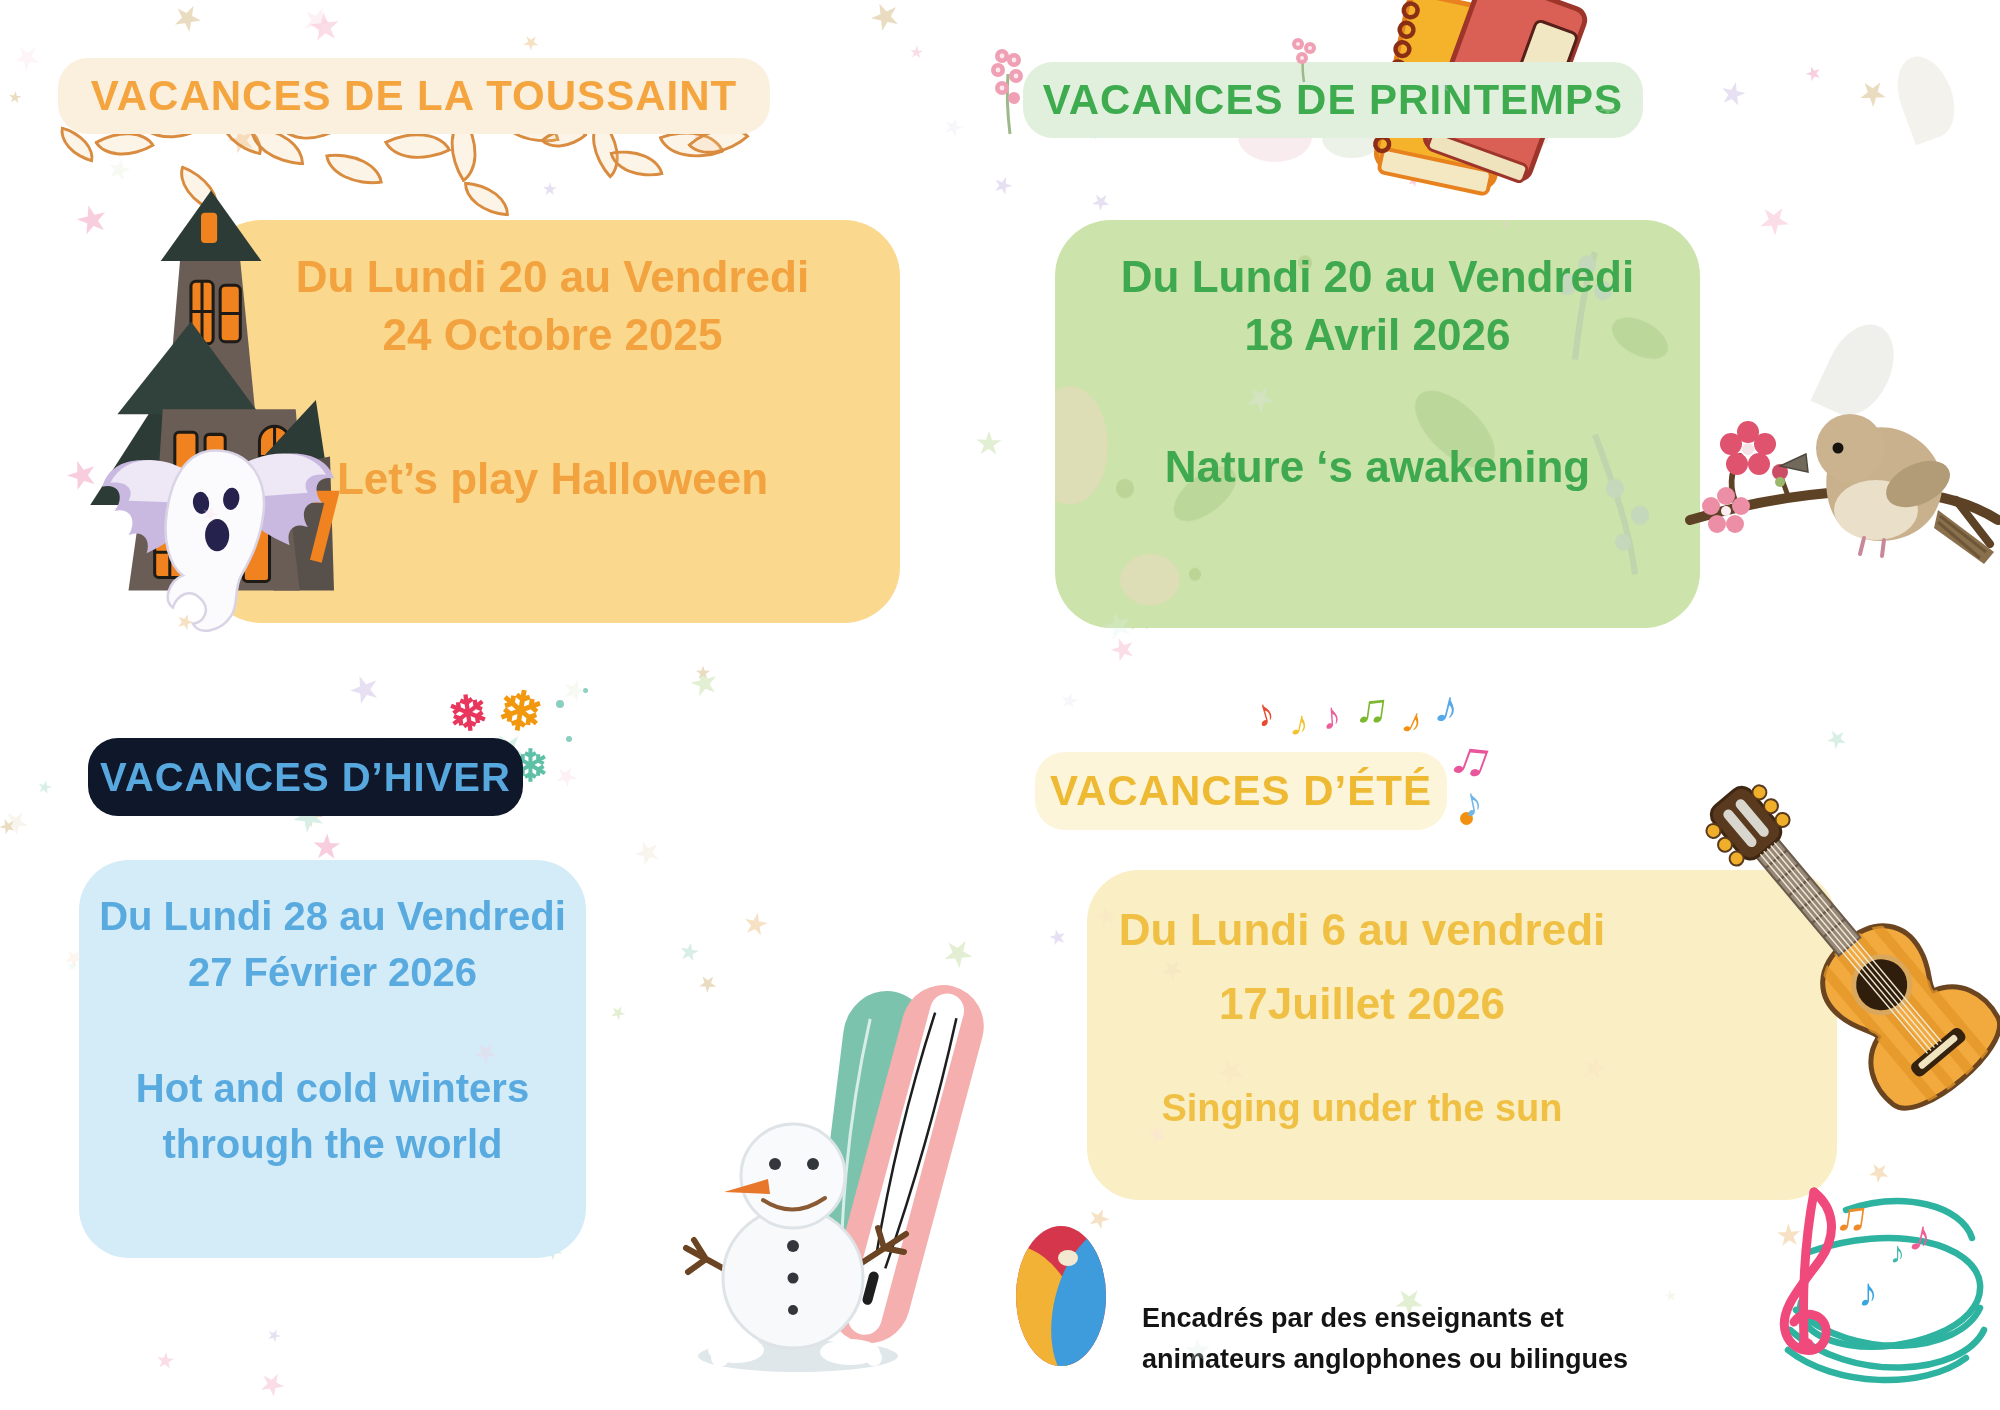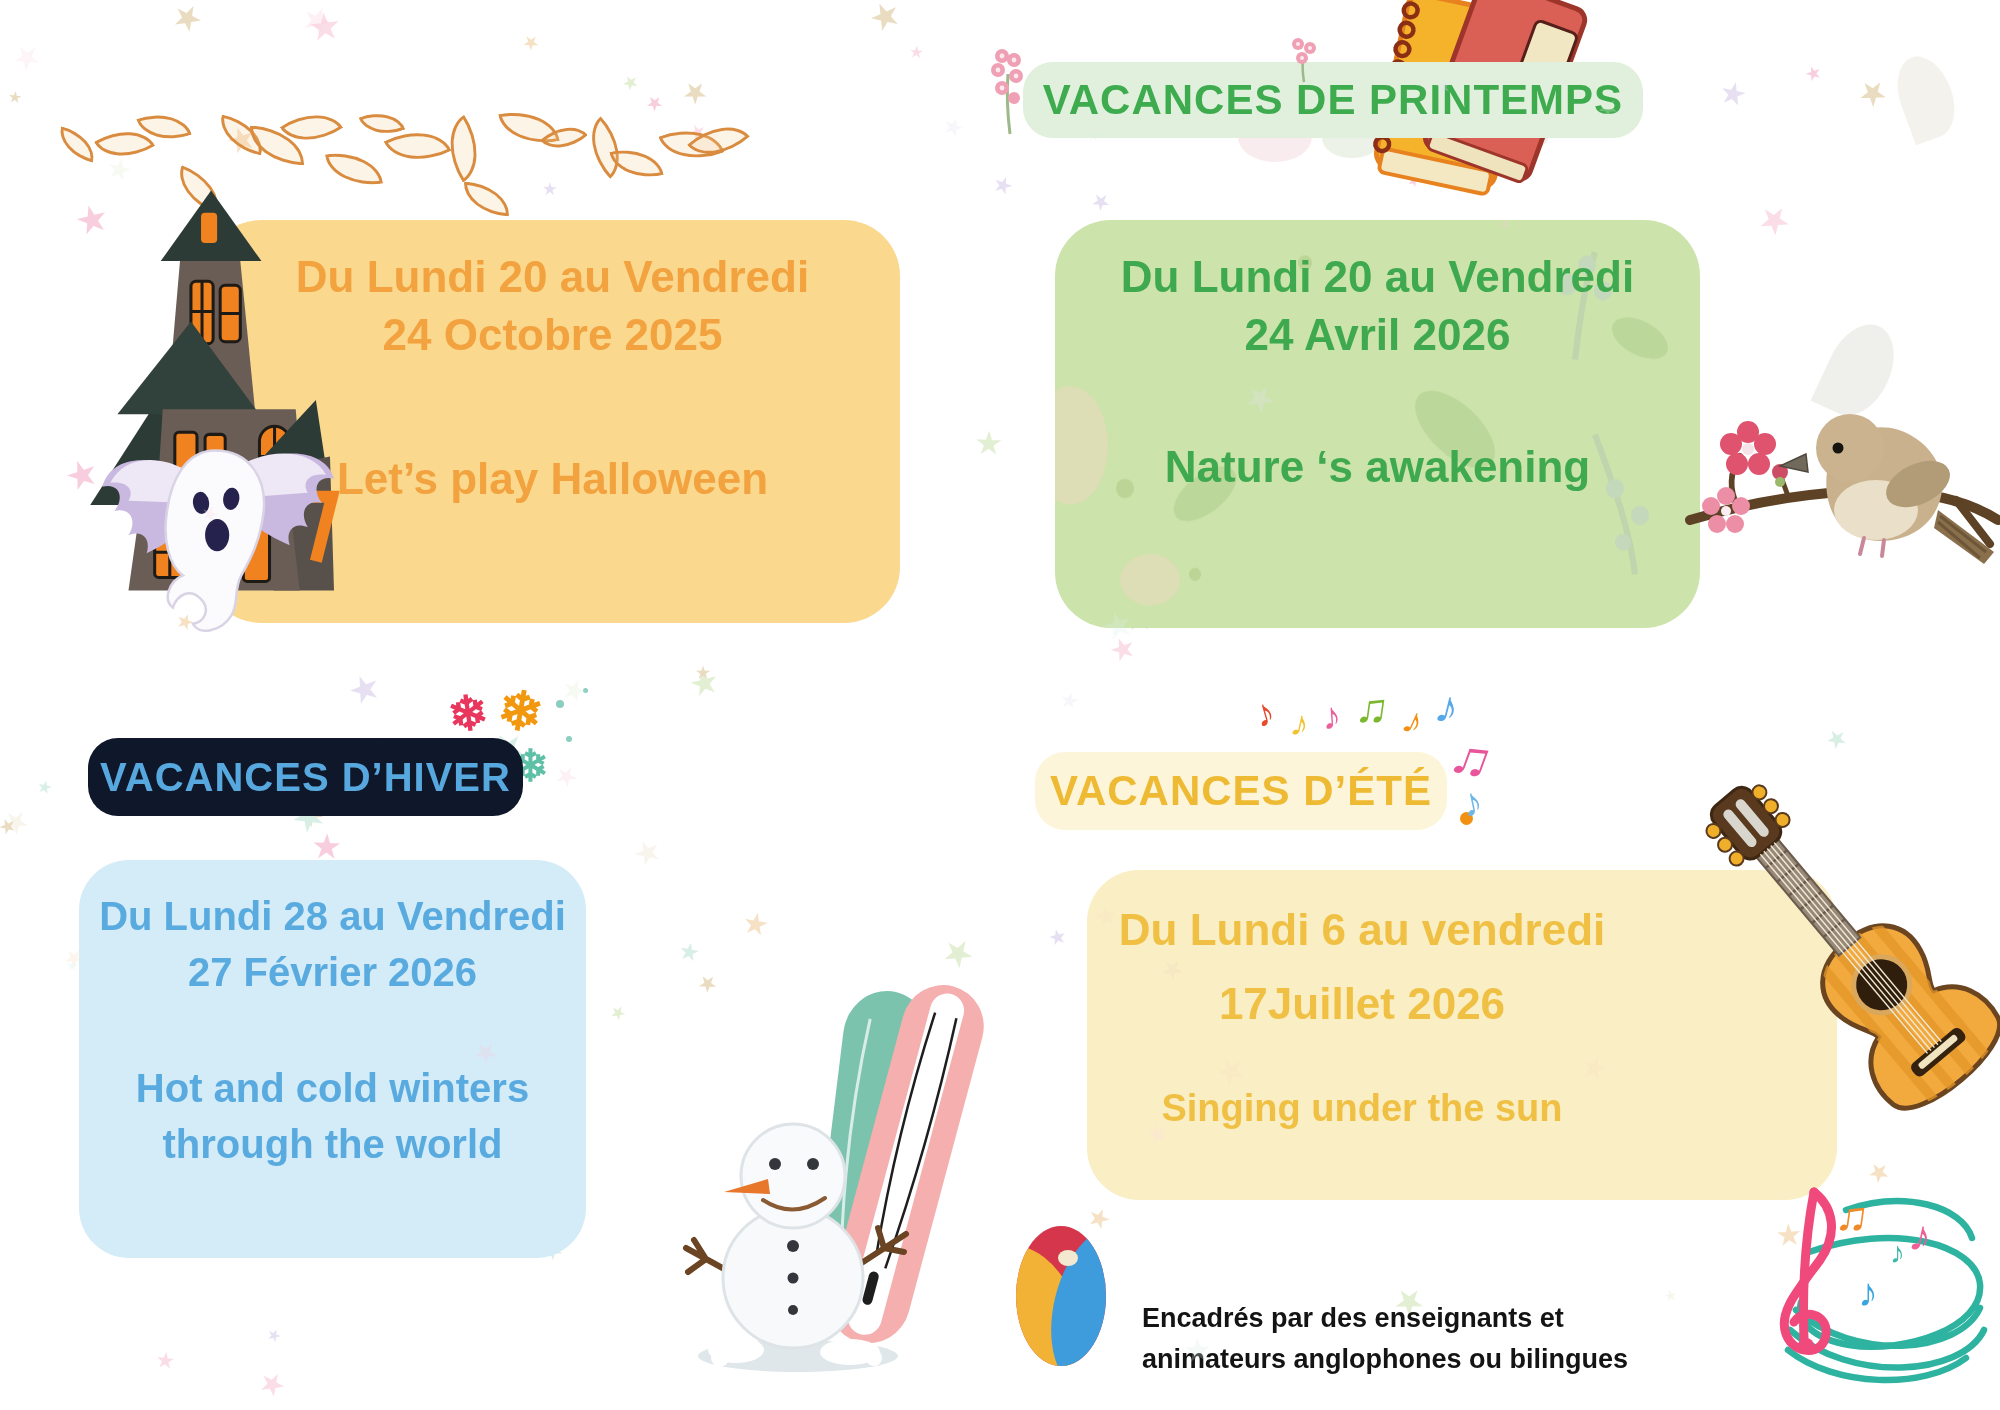--- a/index.html
+++ b/index.html
@@ -170,20 +170,23 @@
 
   <div class="blob" style="left:1555px;top:420px;width:95px;height:115px;background:#F6CDD4;opacity:.5;border-radius:45% 55% 50% 50%;"></div>
   <div class="blob" style="left:1612px;top:515px;width:62px;height:72px;background:#F6CDD4;opacity:.4;border-radius:50%;"></div>
   <div class="blob" style="left:1238px;top:112px;width:74px;height:50px;background:#F3D9DE;opacity:.5;border-radius:50%;"></div>
   <div class="blob" style="left:1322px;top:118px;width:60px;height:40px;background:#DCE5D2;opacity:.5;border-radius:50%;"></div>
   <div class="blob" style="left:1468px;top:110px;width:82px;height:46px;background:#E6E1D6;opacity:.5;border-radius:50%;"></div>
   <div class="blob" style="left:1828px;top:322px;width:62px;height:96px;background:#DFDFD7;opacity:.5;border-radius:50% 50% 50% 0;transform:rotate(25deg);"></div>
   <div class="blob" style="left:1900px;top:55px;width:52px;height:84px;background:#EAE6DC;opacity:.5;border-radius:50% 50% 50% 0;transform:rotate(-20deg);"></div>
   <div class="blob" style="left:1188px;top:450px;width:40px;height:66px;background:#E3E8D8;opacity:.5;border-radius:50% 50% 50% 0;transform:rotate(40deg);"></div>
 
+  <div class="pill" id="pill-t" style="background-color: rgb(251, 240, 221); color: rgb(245, 165, 63);">
+    <span class="pill-txt">VACANCES DE LA TOUSSAINT</span>
+  </div>
   <div id="leaves">
       <span class="leaf" style="width: 34.0053px; height: 21.0833px; left: 1.68675px; top: 24.5275px; transform: rotate(15deg);"></span>
       <span class="leaf" style="width: 44.5016px; height: 27.591px; left: 44.4555px; top: 20.8406px; transform: rotate(-30deg);"></span>
       <span class="leaf" style="width: 41.52px; height: 25.7424px; left: 84.6506px; top: 4.92363px; transform: rotate(-18deg);"></span>
       <span class="leaf" style="width: 44.2417px; height: 27.4299px; left: 119.39px; top: 67.1877px; transform: rotate(21deg);"></span>
       <span class="leaf" style="width: 41.1323px; height: 25.502px; left: 162.978px; top: 13.2226px; transform: rotate(12deg);"></span>
       <span class="leaf" style="width: 49.5219px; height: 30.7036px; left: 193.619px; top: 20.8041px; transform: rotate(3deg);"></span>
       <span class="leaf" style="width: 46.959px; height: 29.1146px; left: 229.999px; top: 4.23804px; transform: rotate(-33deg);"></span>
       <span class="leaf" style="width: 48.2016px; height: 29.885px; left: 272.157px; top: 45.189px; transform: rotate(-7deg);"></span>
       <span class="leaf" style="width: 34.1789px; height: 21.1909px; left: 307.098px; top: 4.21761px; transform: rotate(-20deg);"></span>
@@ -286,21 +289,21 @@
             <circle cx="568" cy="300" r="8"></circle>
           </g>
         <circle cx="70" cy="250" r="9" fill="#A9C77E"></circle>
           <circle cx="140" cy="330" r="6" fill="#A9C77E"></circle>
           <circle cx="250" cy="40" r="7" fill="#A9C77E"></circle>
         <ellipse cx="15" cy="210" rx="38" ry="55" fill="#EFD8BF"></ellipse>
         <ellipse cx="95" cy="335" rx="30" ry="24" fill="#EFD8BF"></ellipse>
       </g>
     </svg>
     <div class="line" style="position:relative;">Du Lundi 20 au Vendredi</div>
-    <div class="line" style="position:relative;">24 Avril 2026</div>
+    <div class="line" style="position:relative;">18 Avril 2026</div>
     <div class="line tag" style="position:relative;">Nature ‘s awakening</div>
   </div>
 
   <svg id="notebooks" class="deco" width="218" height="205" viewBox="0 0 220 205">
     <g transform="rotate(12 120 100)">
       <rect x="48" y="6" width="122" height="178" rx="14" fill="#F5B32C" stroke="#E8821E" stroke-width="5"></rect>
       <rect x="54" y="166" width="112" height="24" rx="6" fill="#F3E8C2" stroke="#E8821E" stroke-width="4"></rect>
       <g stroke="#8A2F15" stroke-width="4.5" fill="none">
         <circle cx="52" cy="24" r="7"></circle>
           <circle cx="52" cy="44" r="7"></circle>

